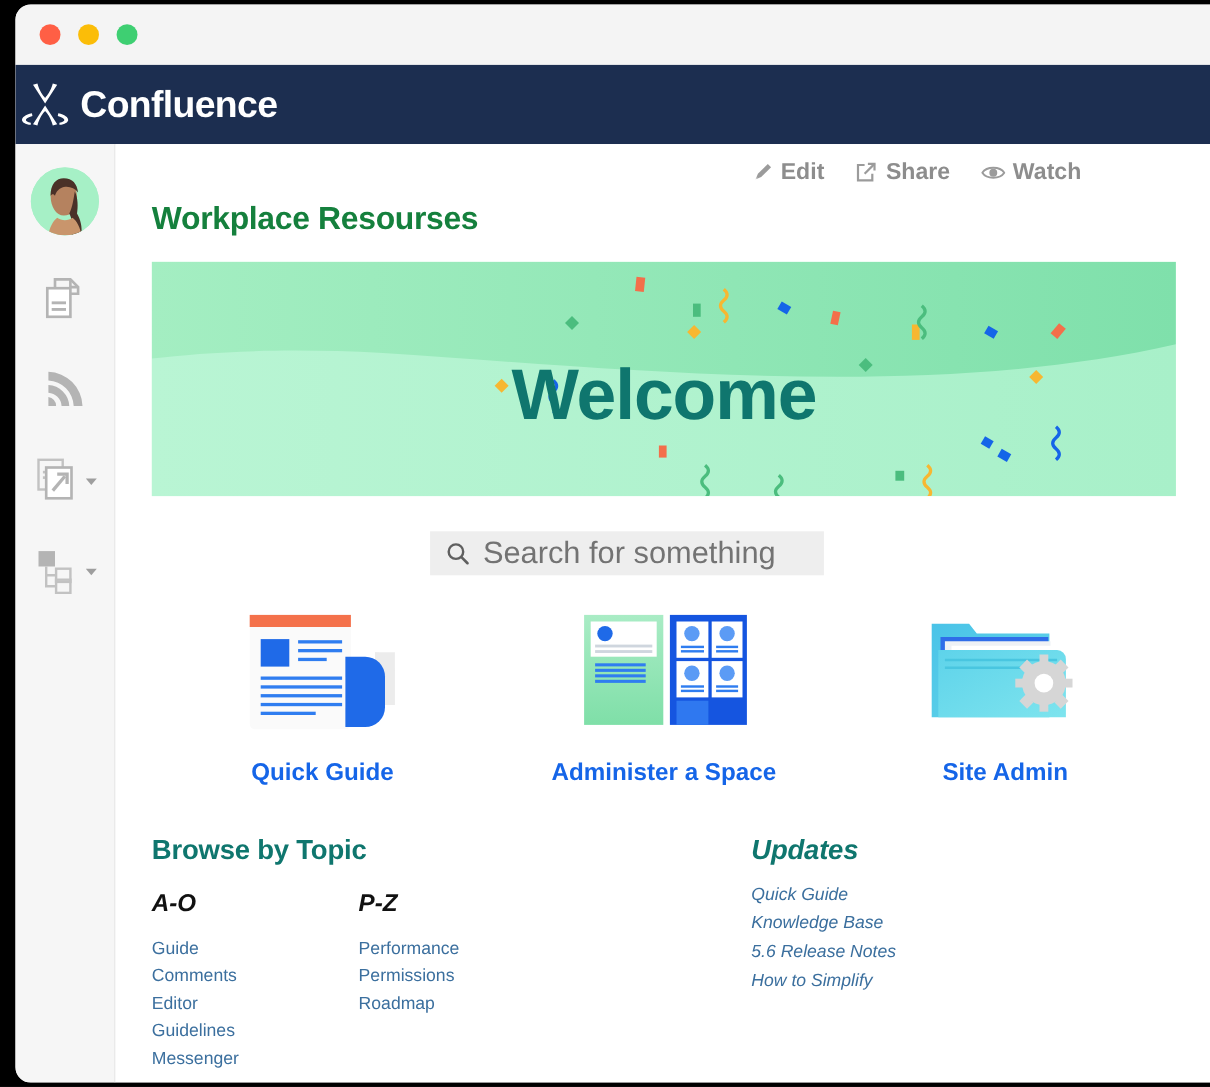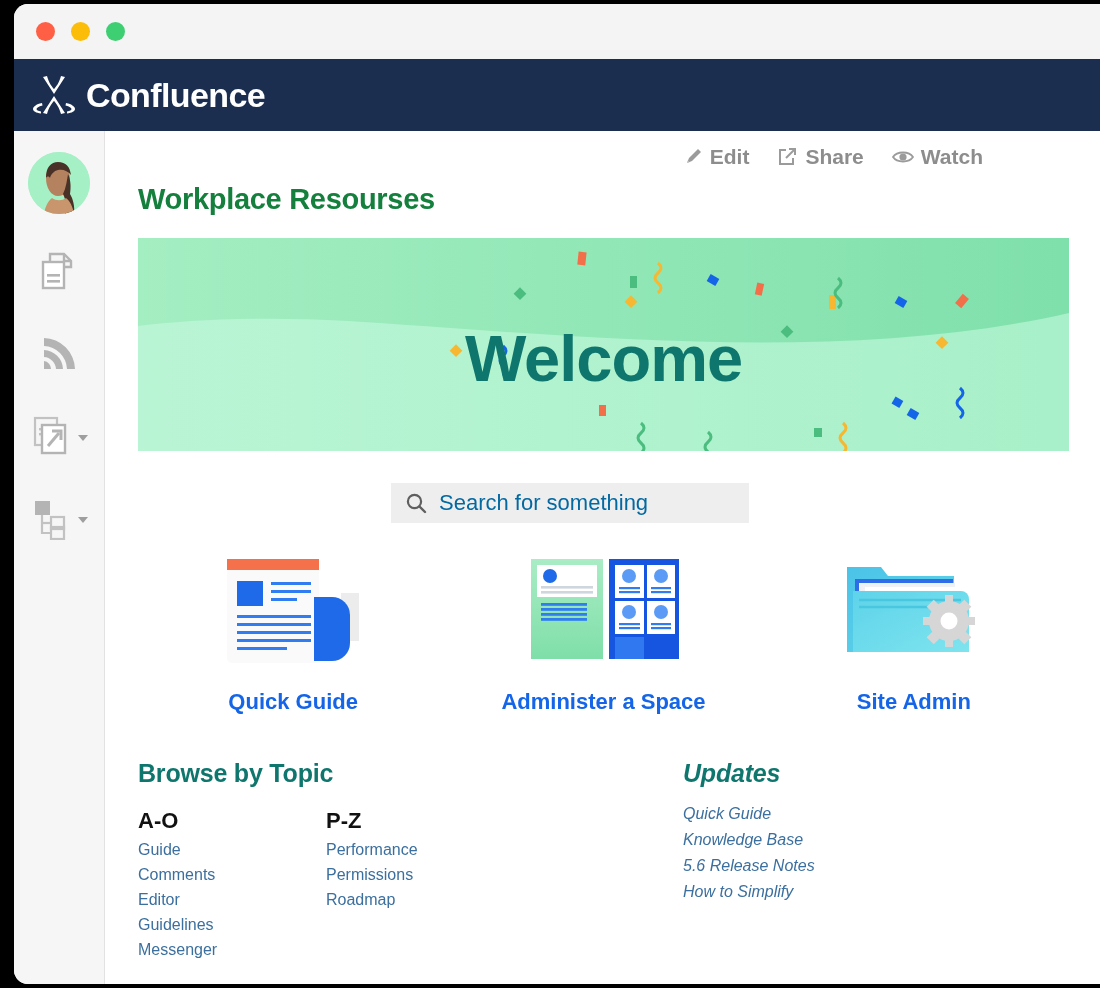--- a/index.html
+++ b/index.html
@@ -32,21 +32,21 @@
   .dot.red    { background: #ff5f45; }
   .dot.yellow { background: #fbbd08; }
   .dot.green  { background: #3ecf72; }
 
   
   .appbar {
     height: 72px;
     background: #1c2e50;
     display: flex;
     align-items: center;
-    padding-left: 16px;
+    padding-left: 3px;
   }
   .brand { display: flex; align-items: center; gap: 6px; }
   .brand-logo { width: 50px; height: 44px; display: block; }
   .brand-name {
     color: #ffffff;
     font-size: 34px;
     font-weight: bold;
     letter-spacing: -0.6px;
   }
 
@@ -144,22 +144,22 @@
     height: 40px;
     background: #eeeeee;
     display: flex;
     align-items: center;
     padding: 0 14px;
     gap: 12px;
     position: relative;
     left: 253px;
   }
   .search-placeholder {
-    color: #0369a1;
-    font-size: 22px;
+    color: #737373;
+    font-size: 28px;
   }
 
   
   .cards {
     margin-top: 30px;
     width: 931px;
     display: flex;
   }
   .card {
     flex: 1;
@@ -187,21 +187,22 @@
     font-weight: bold;
     color: #0f766e;
     letter-spacing: -0.2px;
   }
   .col-row { display: flex; margin-top: 20px; }
   .col { width: 188px; }
   .col-head {
     font-size: 22px;
     font-weight: bold;
     color: #111111;
-    margin-bottom: 3px;
+    margin-bottom: 16px;
+    font-style: italic;
   }
   .link {
     display: block;
     color: #3b6f9e;
     font-size: 16px;
     line-height: 25px;
     text-decoration: none;
     cursor: pointer;
   }
   .updates { width: 300px; font-style: italic; }

